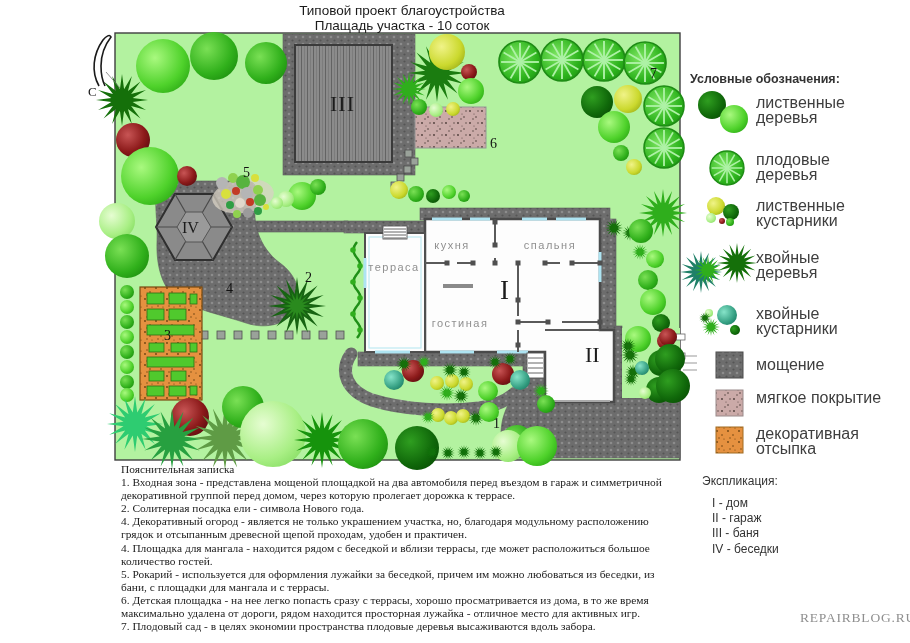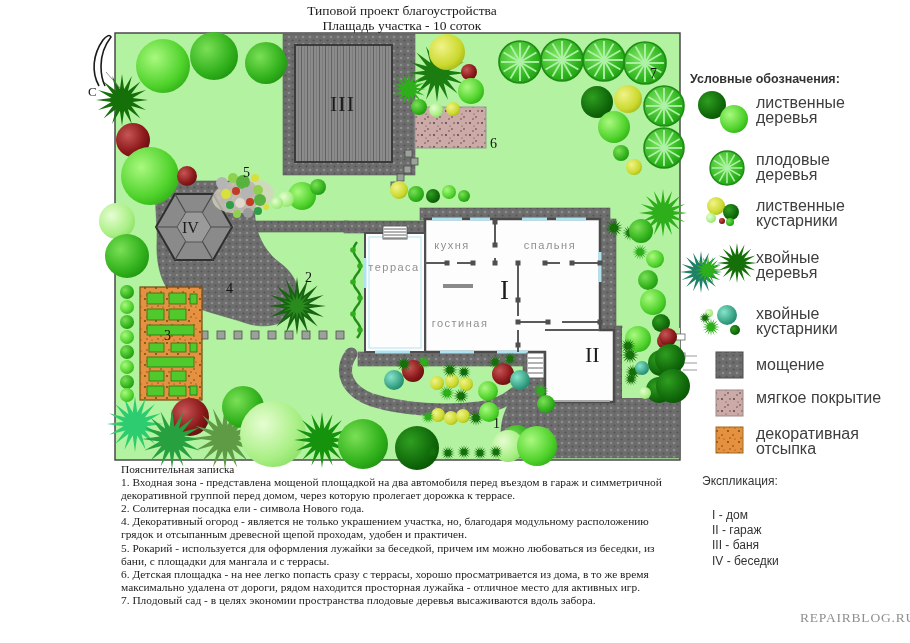--- a/index.html
+++ b/index.html
@@ -1,27 +1,27 @@
 <!DOCTYPE html>
 <html><head>
 <meta charset="utf-8">
 <style>
   html,body{margin:0;padding:0;background:#fff;}
   .page{position:relative;width:910px;height:643px;background:#ffffff;overflow:hidden;
         font-family:"Liberation Sans",sans-serif;}
   svg.plan-svg{position:absolute;left:0;top:0;z-index:1;}
   .txt{position:absolute;z-index:2;}
   .title-block{left:272px;top:4px;width:260px;text-align:center;
-    font-family:Liberation Serif, serif;font-size:13.5px;line-height:14.5px;color:#1b1b1b;}
+    font-family:Liberation Sans, sans-serif;font-size:13.5px;line-height:14.5px;color:#1b1b1b;}
   .legend-title{left:690px;top:72px;font-size:12.5px;font-weight:600;color:#333;text-align:right;}
   .legend-label{left:756px;width:128px;font-size:16px;line-height:14.5px;color:#3e3e3e;}
   .l1{top:96px}.l2{top:153px}.l3{top:199px}.l4{top:251px}
   .l5{top:307px}.l6{top:358px}.l7{top:391px}.l8{top:427px}
   .explication{left:702px;top:474px;font-size:12px;color:#333;}
-  .explication .exp-title{margin-bottom:20px;}
+  .explication .exp-title{margin-bottom:8px;}
   .explication .exp-item{margin-left:10px;line-height:15.2px;}
   .notes{left:121px;top:463px;width:559px;font-family:"Liberation Serif",serif;
     font-size:11.4px;line-height:13.1px;color:#222;}
   .watermark{left:800px;top:610px;font-family:"Liberation Serif",serif;
     font-size:13.5px;letter-spacing:.8px;color:#8f8f8f;}
 </style>
 </head>
 <body>
 
 <div class="page">
@@ -511,20 +511,21 @@
   <div class="exp-item">II - гараж</div>
   <div class="exp-item">III - баня</div>
   <div class="exp-item">IV - беседки</div>
 </div>
 
 <div class="txt notes">
   <div>Пояснительная записка</div>
   <div>1. Входная зона - представлена мощеной площадкой на два автомобиля перед въездом в гараж и симметричной декоративной группой перед домом, через которую пролегает дорожка к террасе.</div>
   <div>2. Солитерная посадка ели - символа Нового года.</div>
   <div>4. Декоративный огород - является не только украшением участка, но, благодаря модульному расположению грядок и отсыпанным древесной щепой проходам, удобен и практичен.</div>
+  <div>4. Площадка для мангала - находится рядом с беседкой и вблизи террасы, где может расположиться большое количество гостей.</div>
   <div>5. Рокарий - используется для оформления лужайки за беседкой, причем им можно любоваться из беседки, из бани, с площадки для мангала и с террасы.</div>
   <div>6. Детская площадка - на нее легко попасть сразу с террасы, хорошо просматривается из дома, в то же время максимально удалена от дороги, рядом находится просторная лужайка - отличное место для активных игр.</div>
   <div>7. Плодовый сад - в целях экономии пространства плодовые деревья высаживаются вдоль забора.</div>
 </div>
 
 <div class="txt watermark">REPAIRBLOG.RU</div>
 
 </div>
 
 </body></html>

